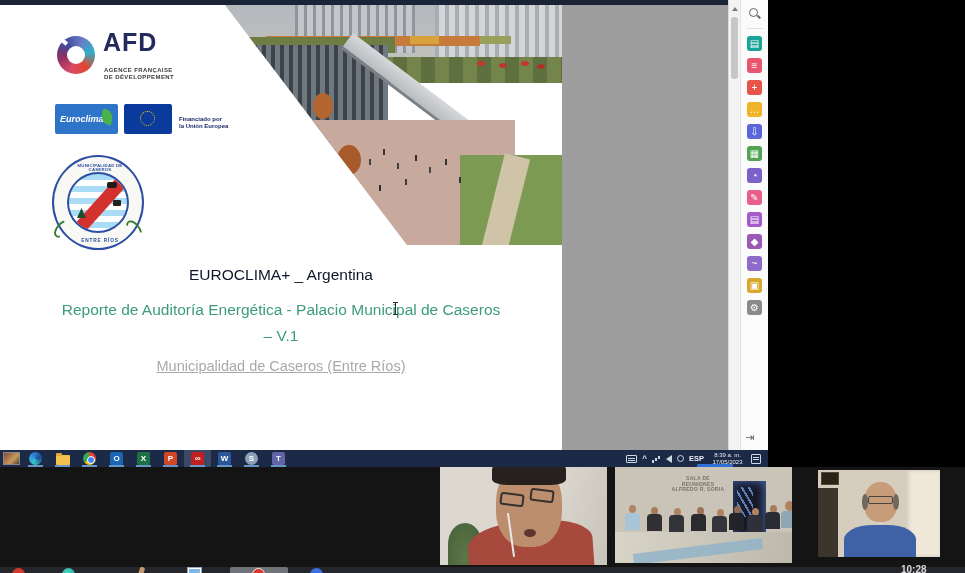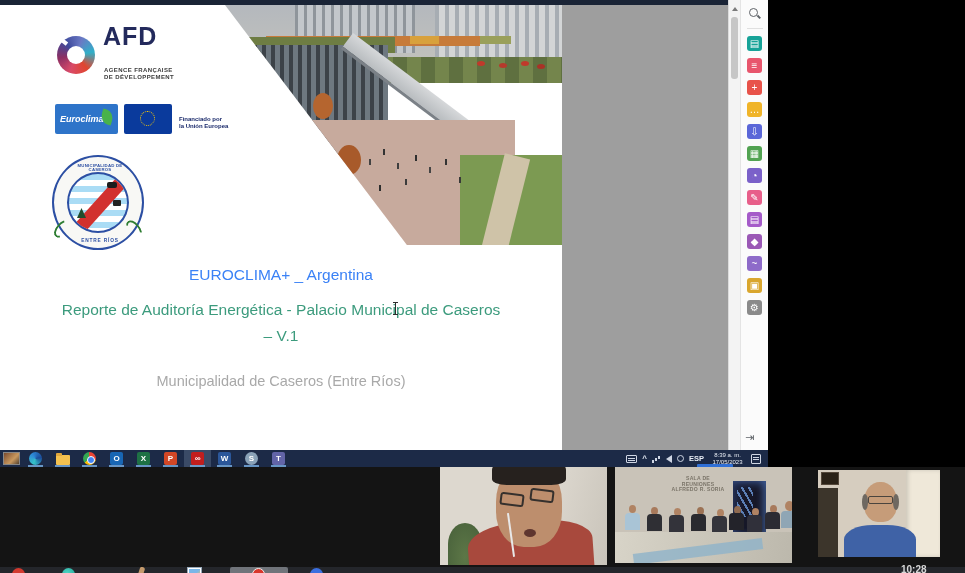--- a/index.html
+++ b/index.html
@@ -22,34 +22,34 @@
   .side-toolbar{left:740px;top:0;width:28px;height:450px;background:#fbfbfb;border-left:1px solid #e4e4e4;
     display:flex;flex-direction:column;align-items:center;padding-top:6px;gap:7px;}
   .ticon{width:15px;height:15px;border-radius:3px;color:#fff;font-size:10px;line-height:15px;text-align:center;flex:0 0 auto;cursor:pointer;}
   .tool-divider{width:16px;height:1px;background:#e0e0e0;flex:0 0 auto;}
   .mag{position:relative;width:15px;height:15px;}
   .mag::before{content:"";position:absolute;left:2px;top:2px;width:7px;height:7px;border:1.5px solid #5f6368;border-radius:50%;}
   .mag::after{content:"";position:absolute;left:10px;top:10px;width:4px;height:1.5px;background:#5f6368;transform:rotate(45deg);}
   .expand-icon{left:745px;top:431px;font-size:11px;color:#5f6368;cursor:pointer;}
 
   
-  .slide-title{top:261px;left:0;width:562px;text-align:center;font-size:15.5px;color:#3b82f6;}
+  .slide-title{top:261px;left:0;width:562px;text-align:center;font-size:15.5px;color:#0f172a;}
   .report-title{top:292px;left:61px;width:440px;text-align:center;font-size:15.5px;line-height:26px;color:#3c9b7d;}
-  .slide-subtitle{top:368px;left:0;width:562px;text-align:center;font-size:14.5px;color:#a9a9a9;}
+  .slide-subtitle{top:353px;left:0;width:562px;text-align:center;font-size:14.5px;color:#a9a9a9;text-decoration:underline;}
   .slide-date{top:404px;left:0;width:562px;text-align:center;font-size:9px;color:#8c8c8c;}
   .ibeam{left:392px;top:297px;width:7px;height:13px;}
   .ibeam::before{content:"";position:absolute;left:3px;top:0;width:1px;height:13px;background:#2f2f2f;}
   .ibeam::after{content:"";position:absolute;left:1px;top:0;width:5px;height:1px;background:#2f2f2f;box-shadow:0 12px 0 #2f2f2f;}
 
   
   .afd-ring{left:57px;top:31px;width:38px;height:38px;border-radius:50%;
     background:conic-gradient(from 140deg,#e0452e,#d94a68,#8c2f63,#3e4a9c,#6a79c4,#30b0c9,#e0452e);}
   .afd-ring::after{content:"";position:absolute;left:10px;top:10px;width:18px;height:18px;border-radius:50%;background:#fff;}
   .afd-ring::before{content:"";position:absolute;left:1px;top:3px;width:10px;height:4px;background:#fff;transform:rotate(38deg);z-index:2;}
-  .afd-acronym{left:103px;top:17px;font-size:25px;font-weight:bold;color:#232a5c;letter-spacing:1px;}
+  .afd-acronym{left:103px;top:23px;font-size:25px;font-weight:bold;color:#232a5c;letter-spacing:1px;}
   .afd-tagline{left:104px;top:62px;font-size:6px;color:#3a3a3a;line-height:7px;letter-spacing:.4px;font-weight:bold;}
 
   
   .euroclima-box{left:55px;top:99px;width:63px;height:30px;background:#2e74c9;border-radius:2px;}
   .euroclima-label{position:absolute;left:5px;top:10px;font-size:9px;font-weight:bold;color:#fff;font-style:italic;}
   .euroclima-leaf{position:absolute;right:5px;top:6px;width:12px;height:14px;background:#49b24a;border-radius:0 70% 0 70%;transform:rotate(18deg);}
   .eu-box{left:124px;top:99px;width:48px;height:30px;background:#0a3a9c;border-radius:2px;}
   .eu-stars{position:absolute;left:16px;top:7px;width:15px;height:15px;border:1.6px dotted #ffcc00;border-radius:50%;}
   .eu-caption{left:179px;top:111px;font-size:6px;font-weight:bold;color:#1a2a6b;line-height:7px;}
 

